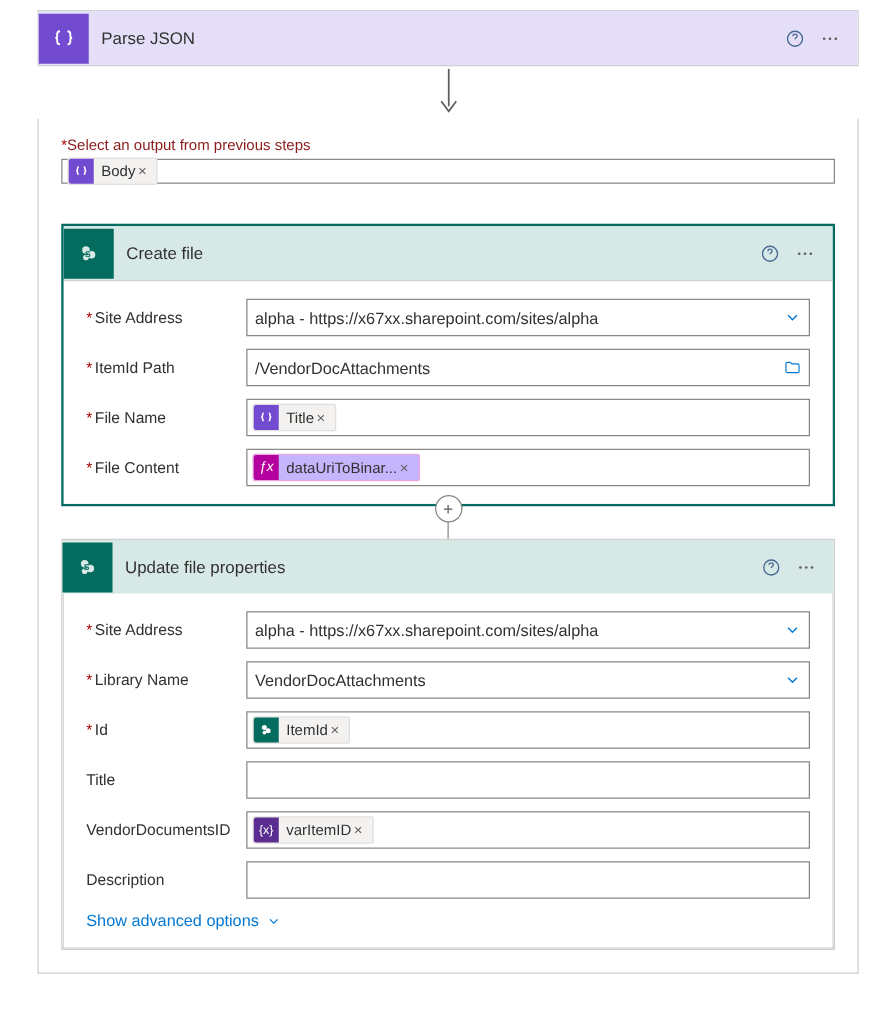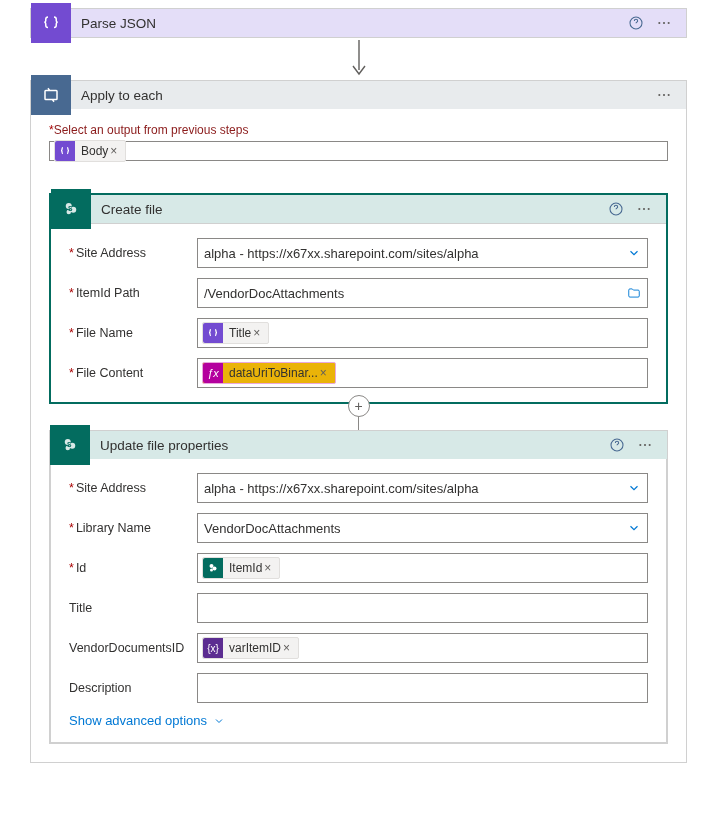--- a/index.html
+++ b/index.html
@@ -1,21 +1,21 @@
 <!DOCTYPE html>
 <html><head>
 <meta charset="utf-8">
 <style>
   * { box-sizing: border-box; margin: 0; padding: 0; }
   body { font-family: "Segoe UI", Arial, sans-serif; font-size: 13px; color: #323130; background: #fff; }
   .canvas { width: 717px; padding: 8px 30px 30px; }
 
   
   .card { border: 1px solid #d0d0d0; background: #fff; margin: 0; }
-  .card-header { display: flex; align-items: center; height: 28px; padding: 0 8px 0 0; }
+  .card-header { display: flex; align-items: center; height: 43px; padding: 0 8px 0 0; }
   .card-header .icon-box { width: 40px; height: 40px; display: flex; align-items: center; justify-content: center; color: #fff; }
   .card-header .title { flex: 1; padding: 0 10px; font-size: 13.5px; }
   .card-header .help, .card-header .more { width: 28px; height: 28px; display:flex; align-items:center; justify-content:center; color:#605e5c; cursor:pointer; }
 
   .hdr-parse { background: #e4def8; }
   .hdr-parse .icon-box { background: #734bd1; }
   .hdr-apply { background: #e8ebed; }
   .hdr-apply .icon-box { background: #486991; }
   .hdr-sp { background: #d7e9e7; }
   .hdr-sp .icon-box { background: #036c5f; }
@@ -26,21 +26,21 @@
   .req-label { color:#8b1b1b; font-size:12px; }
   .req-star { color:#a80000; }
 
   .token-input { display:flex; align-items:center; border:1px solid #8a8886; height:20px; padding:0 4px; margin-top:4px; background:#fff; }
   .token { display:inline-flex; align-items:center; height:22px; padding:0 6px 0 0; border-radius:2px; font-size:12px; background:#f3f2f1; border:1px solid #e1dfdd; }
   .token .ticon { width:20px; height:20px; display:flex; align-items:center; justify-content:center; color:#fff; margin-right:6px; border-radius:2px 0 0 2px; font-size:10px; }
   .token .tx { color:#605e5c; padding:0 2px 0 2px; cursor:pointer; }
 
   .tok-purple .ticon { background:#734bd1; }
   .tok-magenta .ticon { background:#b4009e; }
-  .tok-magenta { background:#eab308; border-color:#e8a8dc; }
+  .tok-magenta { background:#c4b5fd; border-color:#e8a8dc; }
   .tok-teal .ticon { background:#036c5f; }
   .tok-var .ticon { background:#5c2d91; }
 
   .step { margin-top: 0; }
   .step-body { border: 1px solid #d0d0d0; border-top: none; background: #fff; padding: 14px 18px; }
   .step.selected { border: 2px solid #036c5f; margin-top: 32px; }
   .step.selected .step-body { border: none; border-top: 1px solid #d0d0d0; }
 
   .field-row { display:flex; align-items:center; margin-bottom: 10px; }
   .field-row .flabel { width: 128px; font-size: 12.5px; color:#323130; }
@@ -87,38 +87,20 @@
     </div>
   </div>
 
   <div class="arrow-wrap">
     <svg width="20" height="38" viewBox="0 0 20 38" fill="none" stroke="#605e5c" stroke-width="1.4">
         <line x1="10" y1="0" x2="10" y2="30"></line>
         <path d="M4 26 L10 34 L16 26"></path>
       </svg>
   </div>
 
-  <div class="card" style="border-bottom:none">
-    <div class="card-header hdr-apply">
-      <div class="icon-box">
-        <svg width="18" height="18" viewBox="0 0 24 24" fill="none" stroke="white" stroke-width="2">
-            <rect x="4" y="6" width="16" height="12" rx="1"></rect>
-            <path d="M8 3l2 3M16 21l-2-3"></path>
-          </svg>
-      </div>
-      <div class="title">Apply to each</div>
-      <div class="more">
-        <svg width="16" height="16" viewBox="0 0 24 24" fill="#605e5c">
-            <circle cx="5" cy="12" r="1.6"></circle>
-            <circle cx="12" cy="12" r="1.6"></circle>
-            <circle cx="19" cy="12" r="1.6"></circle>
-          </svg>
-      </div>
-    </div>
-  </div>
 
   <div class="apply-body">
 
     <div class="req-label"><span class="req-star">*</span><span>Select an output from previous steps</span></div>
     <div class="token-input">
       <span class="token tok-purple">
         <span class="ticon">
             <svg width="12" height="12" viewBox="0 0 24 24" fill="none" stroke="white" stroke-width="2.5">
               <path d="M8 5c-2 0-2 2-2 3v1c0 1-1 2-2 2 1 0 2 1 2 2v1c0 1 0 3 2 3M16 5c2 0 2 2 2 3v1c0 1 1 2 2 2-1 0-2 1-2 2v1c0 1 0 3-2 3"></path>
             </svg>

